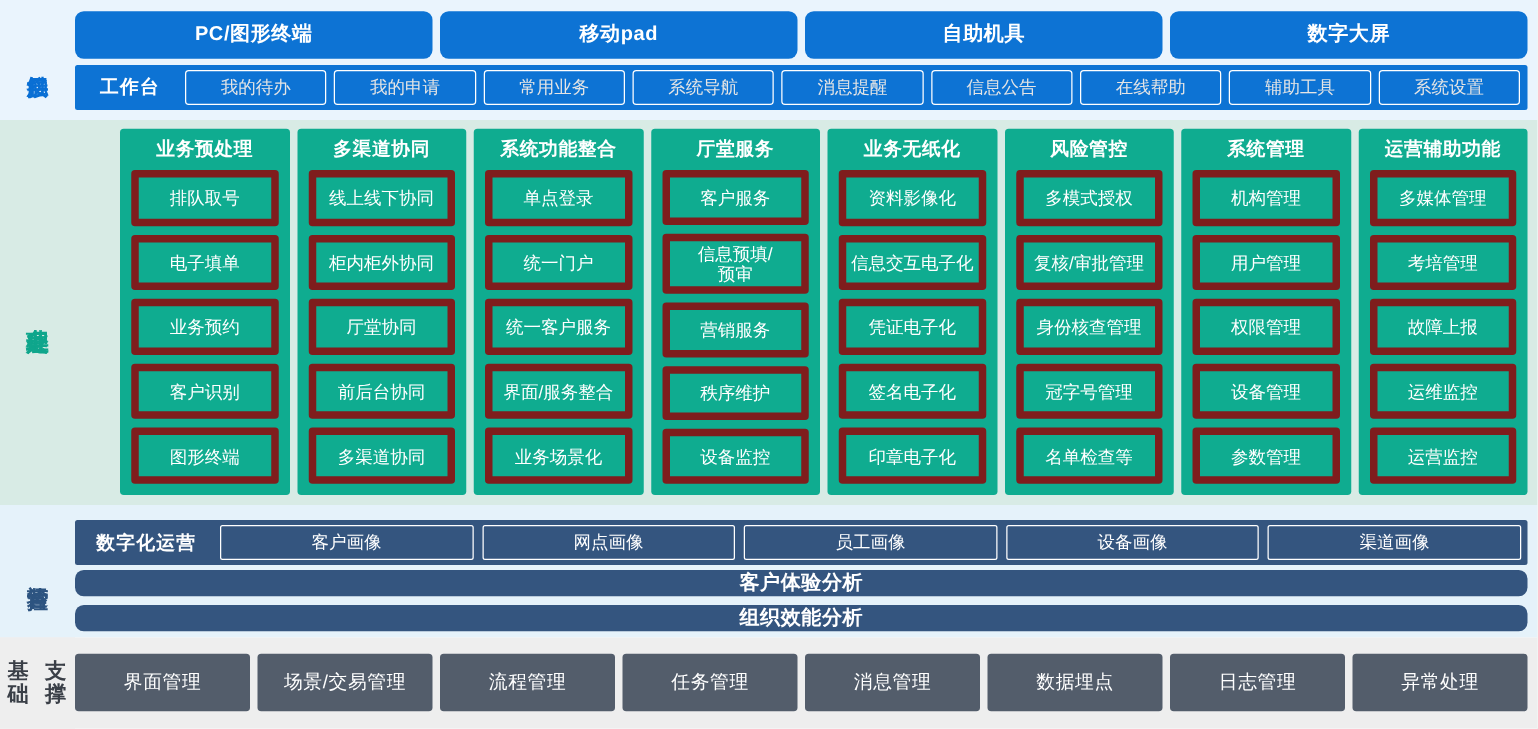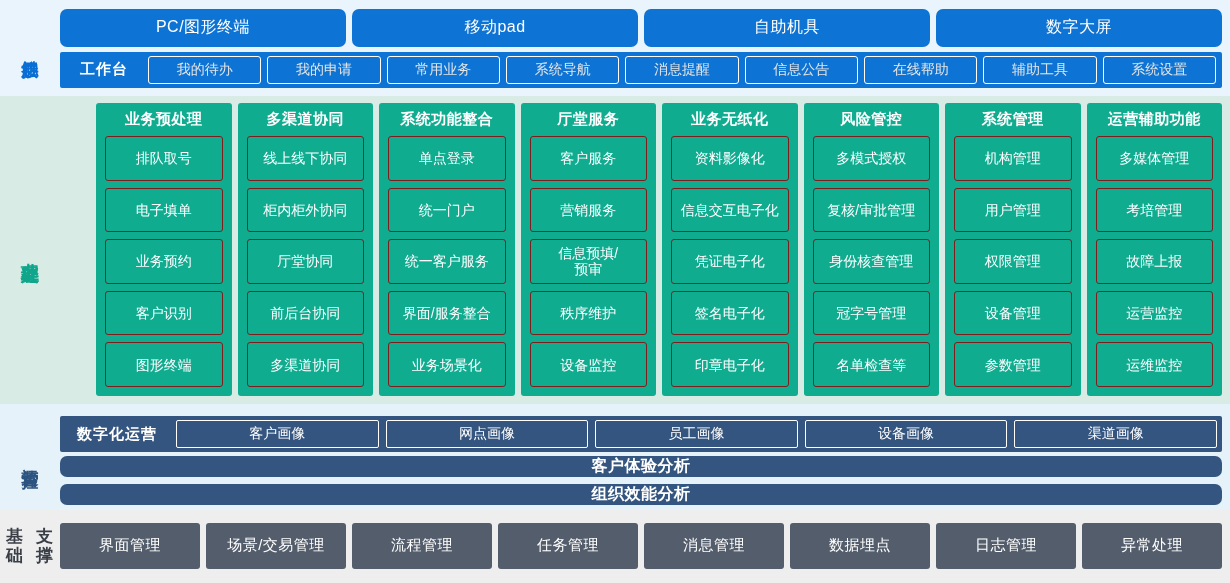--- a/index.html
+++ b/index.html
@@ -25,21 +25,21 @@
   .band-body{flex:1 1 auto;display:flex;flex-direction:column;min-width:0;box-sizing:border-box;}
 
   
   .layer-contact{background:#eaf4fd;height:96px;padding:0;}
   .layer-contact .band-label{color:#0a6fd4;background:#eaf4fd;}
   .contact-body{padding:6px 8px 6px 0;gap:5px;justify-content:center;}
   .chan-row{display:flex;gap:6px;height:38px;}
   .chan{
     flex:1 1 0;background:#0d73d4;border-radius:7px;
     display:flex;align-items:center;justify-content:center;
-    color:#fff;font-size:16px;font-weight:normal;letter-spacing:.5px;
+    color:#fff;font-size:16px;font-weight:bold;letter-spacing:.5px;
   }
   .work-row{
     height:36px;background:#0d73d4;border-radius:2px;
     display:flex;align-items:center;padding:0 6px;gap:6px;
   }
   .work-title{
     color:#fff;font-size:15px;font-weight:bold;letter-spacing:1px;
     padding:0 14px;white-space:nowrap;
   }
   .work-chip{
@@ -57,21 +57,21 @@
     flex:1 1 0;background:#0fac90;border-radius:3px;
     display:flex;flex-direction:column;align-items:stretch;
     padding:7px 9px 9px;box-sizing:border-box;min-width:0;
   }
   .biz-col-title{
     color:#fff;font-size:15px;font-weight:bold;text-align:center;
     letter-spacing:.5px;margin-bottom:7px;white-space:nowrap;
   }
   .biz-items{display:flex;flex-direction:column;gap:7px;flex:1 1 auto;}
   .biz-item{
-    flex:1 1 0;border:1px solid #7f1d1d;border-radius:3px;
+    flex:1 1 0;border:6px solid #7f1d1d;border-radius:3px;
     display:flex;align-items:center;justify-content:center;
     color:#ffffff;font-size:14px;text-align:center;line-height:1.15;
     padding:2px 3px;box-sizing:border-box;white-space:pre-line;
   }
 
   
   .layer-ops{background:#e5f2fa;height:106px;}
   .layer-ops .band-label{color:#2d5480;background:#e5f2fa;}
   .ops-body{padding:7px 8px 7px 0;gap:4px;justify-content:center;}
   .ops-row1{
@@ -169,23 +169,23 @@
             <div class="biz-item">统一客户服务</div>
             <div class="biz-item">界面/服务整合</div>
             <div class="biz-item">业务场景化</div>
           </div>
         </div>
 
         <div class="biz-col">
           <div class="biz-col-title">厅堂服务</div>
           <div class="biz-items">
             <div class="biz-item">客户服务</div>
-            <div class="biz-item">营销服务</div>
             <div class="biz-item">信息预填/
 预审</div>
+            <div class="biz-item">营销服务</div>
             <div class="biz-item">秩序维护</div>
             <div class="biz-item">设备监控</div>
           </div>
         </div>
 
         <div class="biz-col">
           <div class="biz-col-title">业务无纸化</div>
           <div class="biz-items">
             <div class="biz-item">资料影像化</div>
             <div class="biz-item">信息交互电子化</div>
@@ -216,22 +216,22 @@
             <div class="biz-item">参数管理</div>
           </div>
         </div>
 
         <div class="biz-col">
           <div class="biz-col-title">运营辅助功能</div>
           <div class="biz-items">
             <div class="biz-item">多媒体管理</div>
             <div class="biz-item">考培管理</div>
             <div class="biz-item">故障上报</div>
+            <div class="biz-item">运维监控</div>
             <div class="biz-item">运营监控</div>
-            <div class="biz-item">运维监控</div>
           </div>
         </div>
 
       </div>
     </div>
   </section>
 
   <section class="band layer-ops">
     <div class="band-label">运营管控</div>
     <div class="band-body ops-body">

